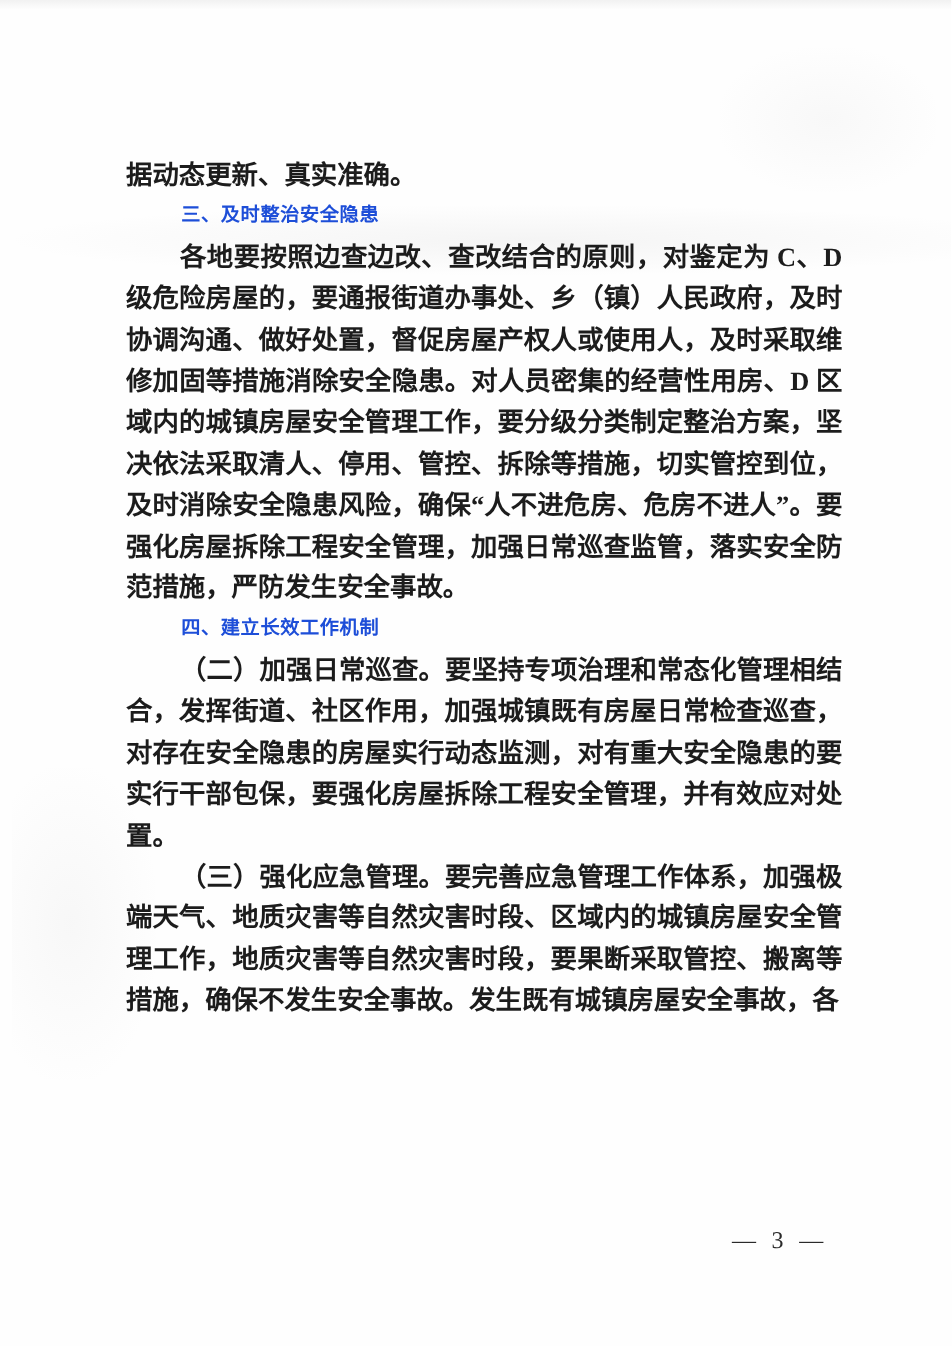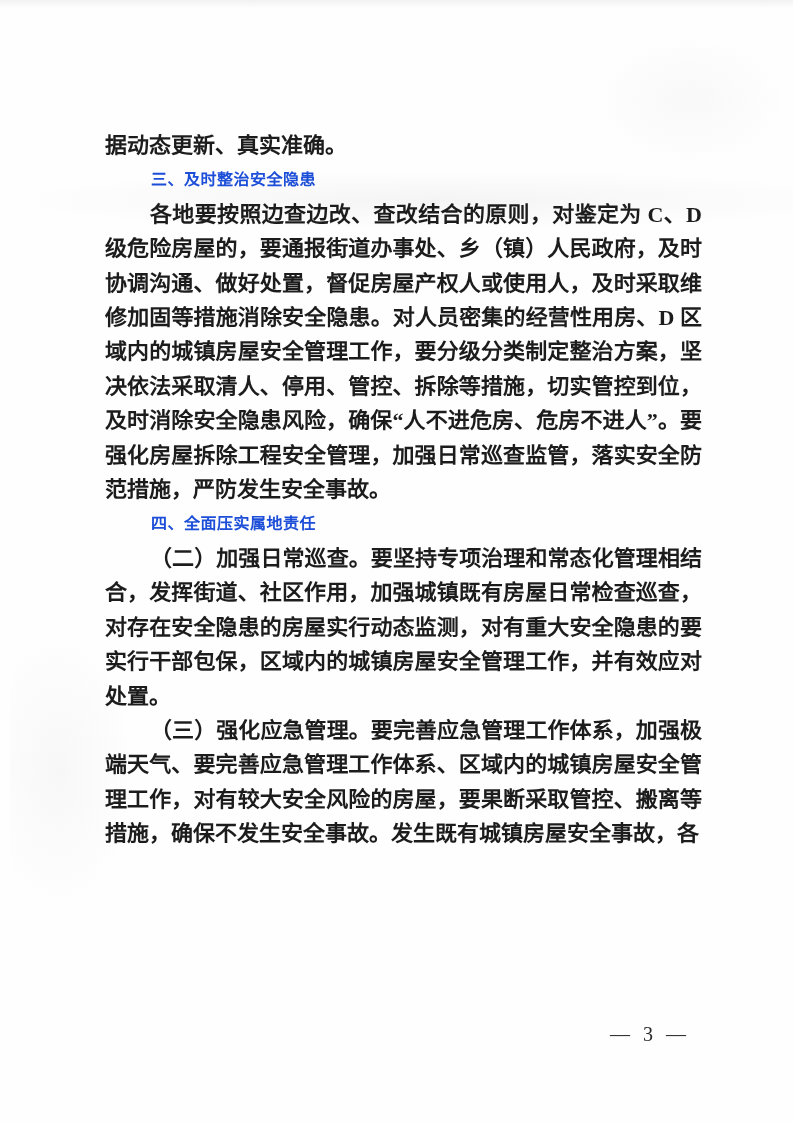--- a/index.html
+++ b/index.html
@@ -81,20 +81,20 @@
 
   <div class="scan-smudge smudge-1"></div>
   <div class="scan-smudge smudge-2"></div>
   <div class="scan-smudge smudge-3"></div>
   <div class="scan-smudge smudge-4"></div>
 
   <div class="content">
     <p class="body">据动态更新、真实准确。</p>
     <p class="heading">三、及时整治安全隐患</p>
     <p class="body body-indent">各地要按照边查边改、查改结合的原则，对鉴定为 C、D 级危险房屋的，要通报街道办事处、乡（镇）人民政府，及时协调沟通、做好处置，督促房屋产权人或使用人，及时采取维修加固等措施消除安全隐患。对人员密集的经营性用房、D 区域内的城镇房屋安全管理工作，要分级分类制定整治方案，坚决依法采取清人、停用、管控、拆除等措施，切实管控到位，及时消除安全隐患风险，确保“人不进危房、危房不进人”。要强化房屋拆除工程安全管理，加强日常巡查监管，落实安全防范措施，严防发生安全事故。</p>
-    <p class="heading">四、全面压实属地责任</p>
-    <p class="body body-indent">（二）加强日常巡查。要坚持专项治理和常态化管理相结合，发挥街道、社区作用，加强城镇既有房屋日常检查巡查，对存在安全隐患的房屋实行动态监测，对有重大安全隐患的要实行干部包保，区域内的城镇房屋安全管理工作，并有效应对处置。</p>
-    <p class="body body-indent">（三）强化应急管理。要完善应急管理工作体系，加强极端天气、要完善应急管理工作体系、区域内的城镇房屋安全管理工作，对有较大安全风险的房屋，要果断采取管控、搬离等措施，确保不发生安全事故。发生既有城镇房屋安全事故，各</p>
+    <p class="heading">四、建立长效工作机制</p>
+    <p class="body body-indent">（二）加强日常巡查。要坚持专项治理和常态化管理相结合，发挥街道、社区作用，加强城镇既有房屋日常检查巡查，对存在安全隐患的房屋实行动态监测，对有重大安全隐患的要实行干部包保，要强化房屋拆除工程安全管理，并有效应对处置。</p>
+    <p class="body body-indent">（三）强化应急管理。要完善应急管理工作体系，加强极端天气、地质灾害等自然灾害时段、区域内的城镇房屋安全管理工作，地质灾害等自然灾害时段，要果断采取管控、搬离等措施，确保不发生安全事故。发生既有城镇房屋安全事故，各</p>
   </div>
 
   <div class="page-footer">— 3 —</div>
 
 </div>
 
 </body></html>

